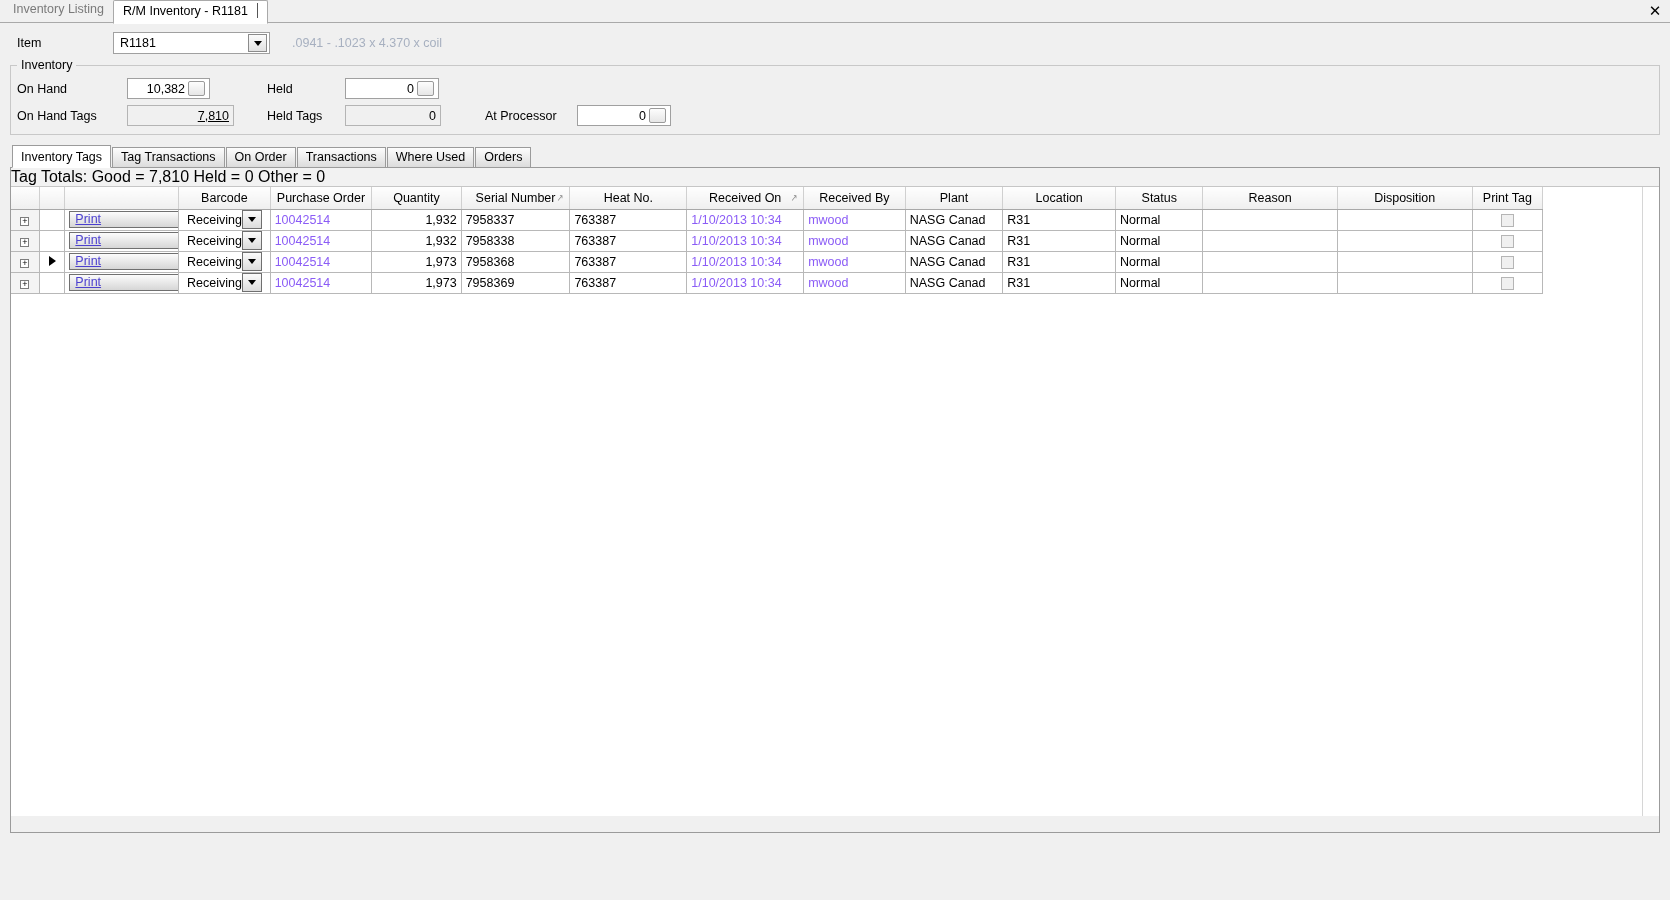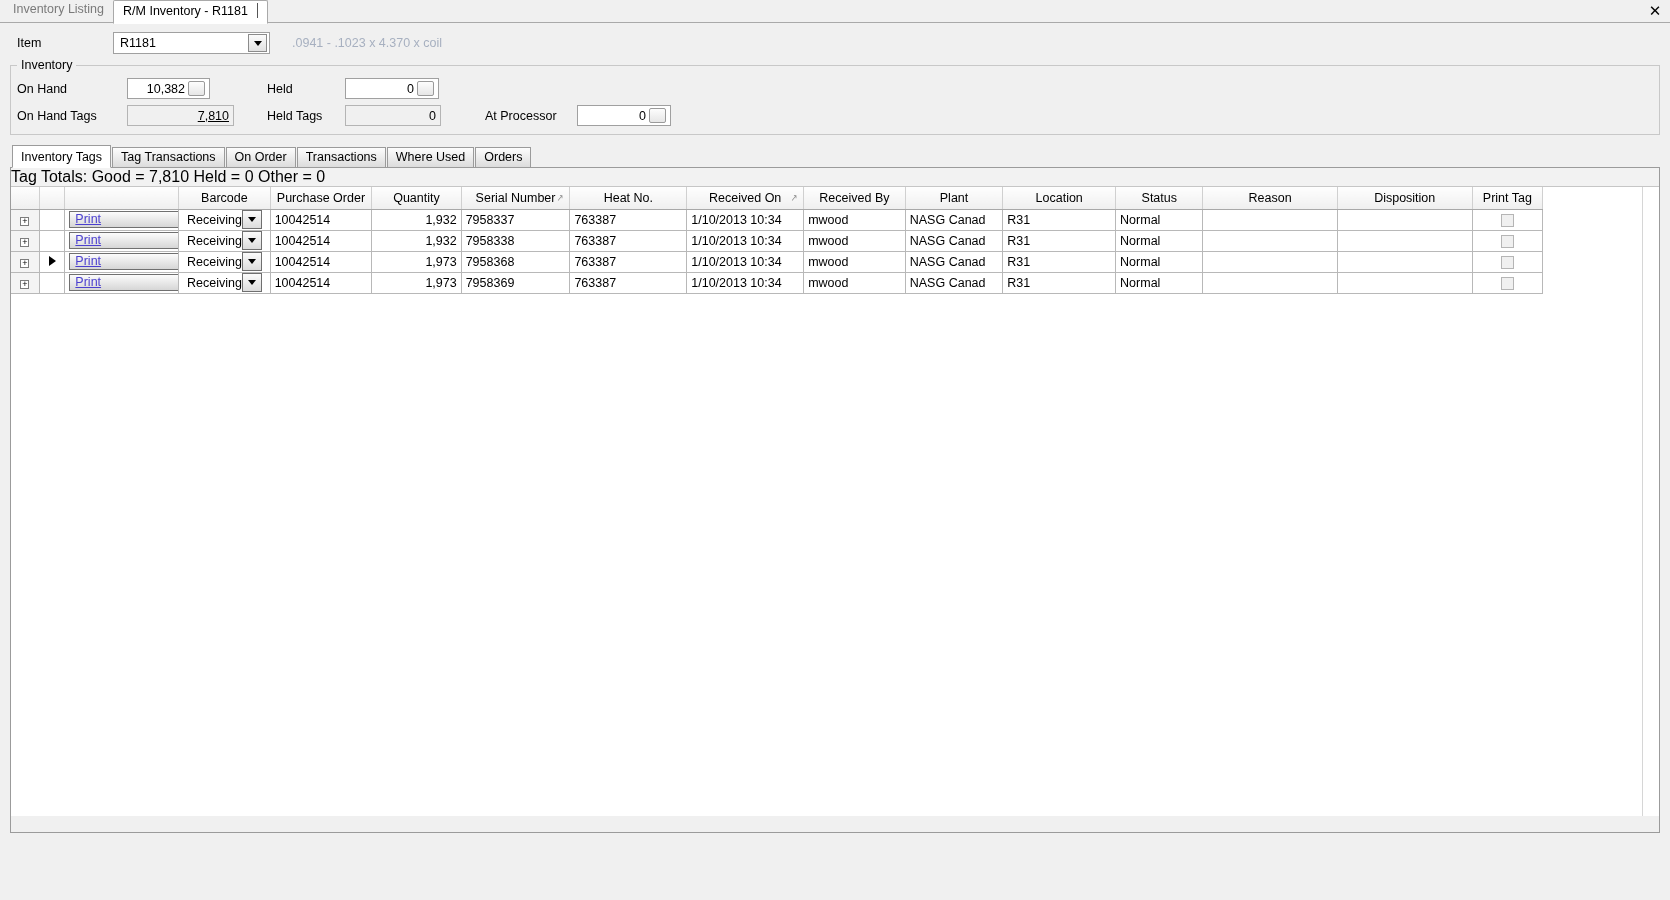--- a/index.html
+++ b/index.html
@@ -224,21 +224,21 @@
   table.dg td {
     height: 20px;
     border-right: 1px solid #b8b8b8;
     border-bottom: 1px solid #b8b8b8;
     padding: 0 4px;
     white-space: nowrap;
     overflow: hidden;
     vertical-align: middle;
   }
   td.num { text-align: right; }
-  td.muted { color: #000000; }
+  td.muted { color: #8b5cf6; }
   td.ctr { text-align: center; }
   td.plainleft { text-align: left; }
 
   
   td.c-exp {
     background: #f4f4f4;
     border-right: 1px dotted #b0b0b0;
     text-align: center;
     padding: 0;
   }

